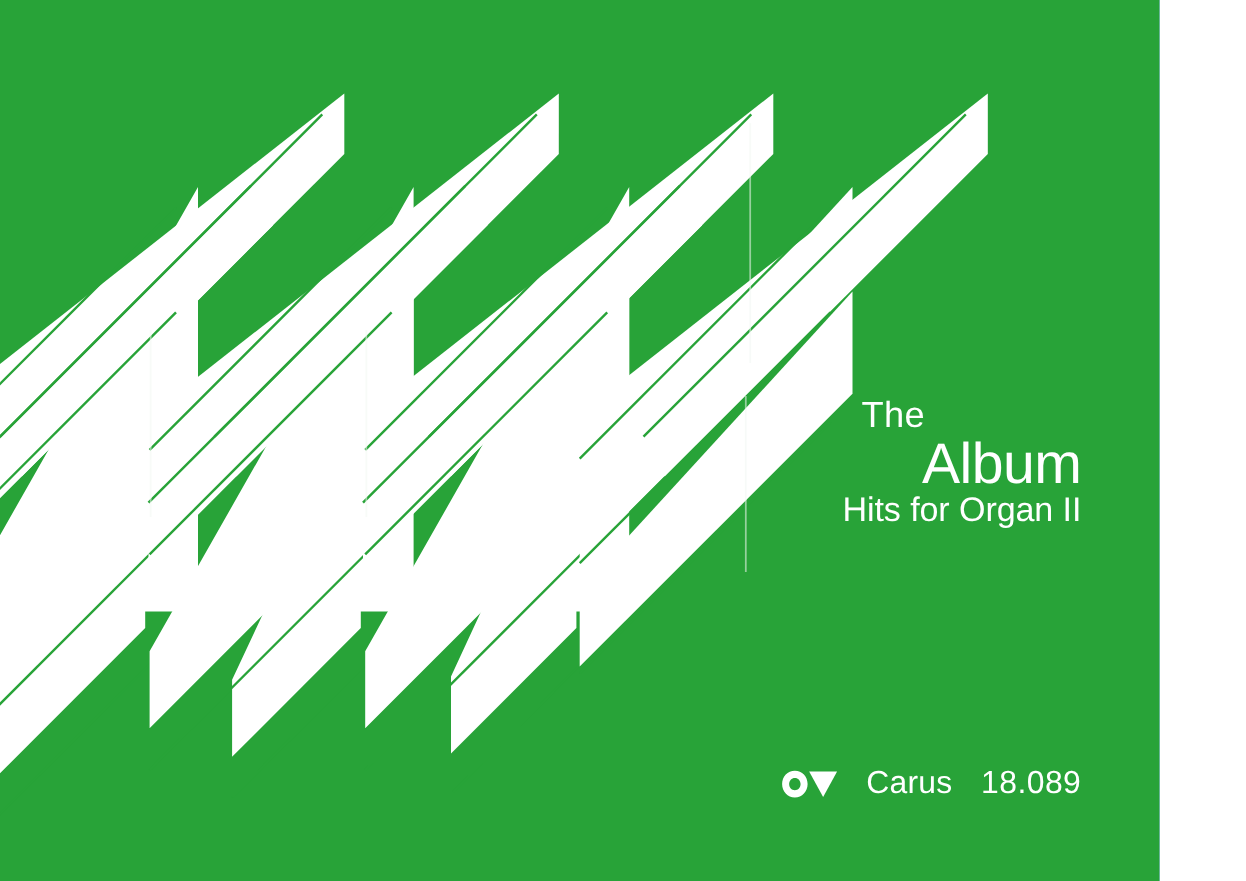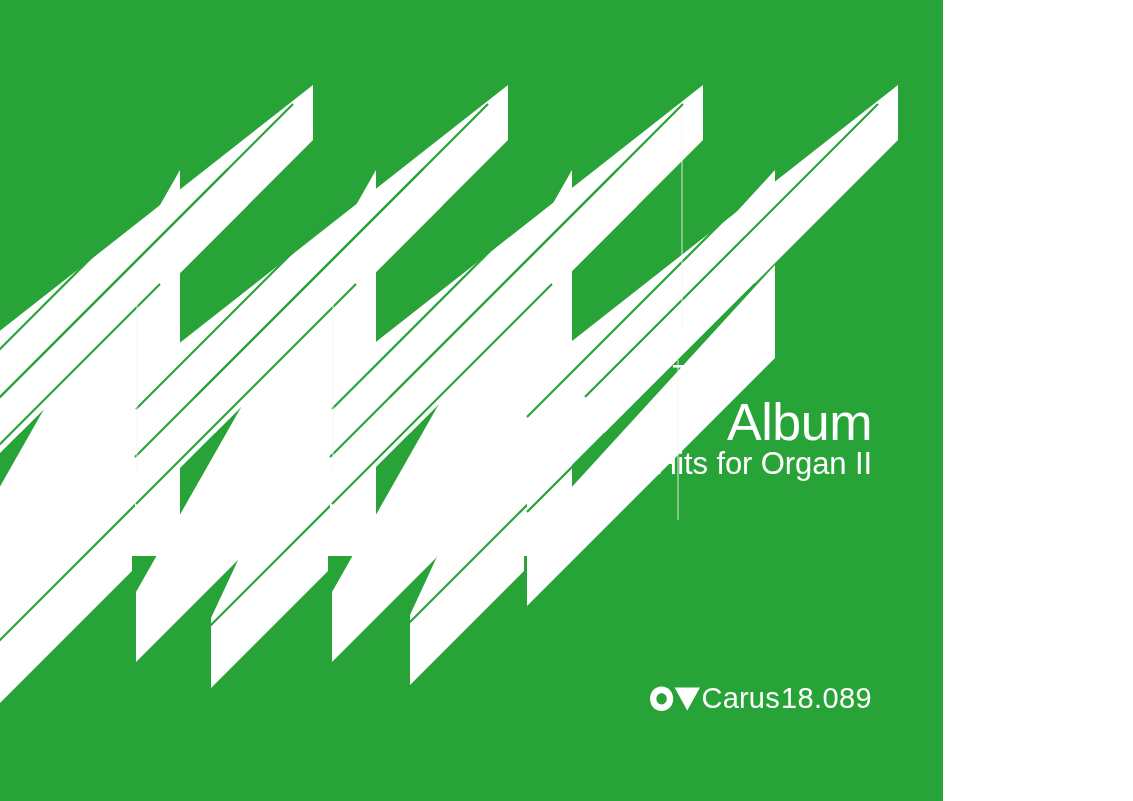--- a/index.html
+++ b/index.html
@@ -2,21 +2,21 @@
 <html><head>
 <meta charset="utf-8">
 <style>
   html, body {
     margin: 0;
     padding: 0;
     background: #ffffff;
   }
   #cover {
     position: relative;
-    width: 943px;
+    width: 1054px;
     height: 801px;
     overflow: hidden;
     font-family: "Liberation Sans", sans-serif;
     background: #0369a1;
   }
   #pattern-layer {
     position: absolute;
     inset: 0;
     width: 1133px;
     height: 801px;
@@ -54,25 +54,25 @@
   }
   .t-sub {
     font-size: 31px;
     font-weight: 300;
     letter-spacing: -0.1px;
     display: block;
   }
   #footer {
     position: absolute;
     right: 71px;
-    top: 682px;
+    top: 696px;
     display: flex;
     align-items: center;
     justify-content: flex-end;
-    gap: 1px;
+    gap: 26px;
     color: #ffffff;
   }
   #carus-logo {
     display: block;
     width: 52px;
     height: 26px;
   }
   .f-name {
     font-size: 29px;
     font-weight: 300;

